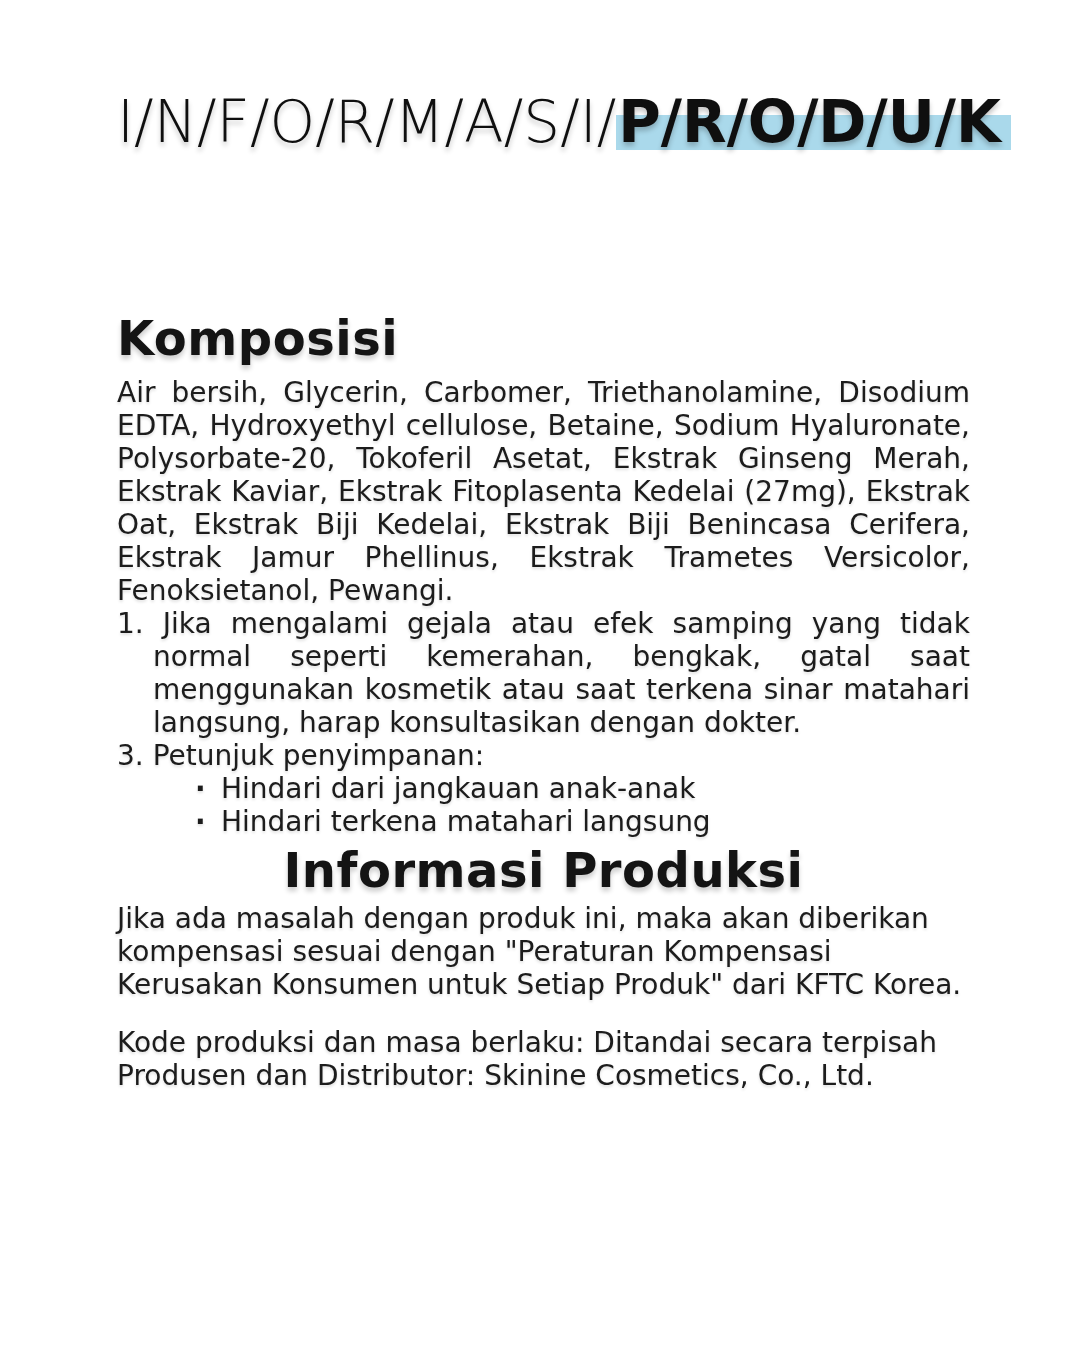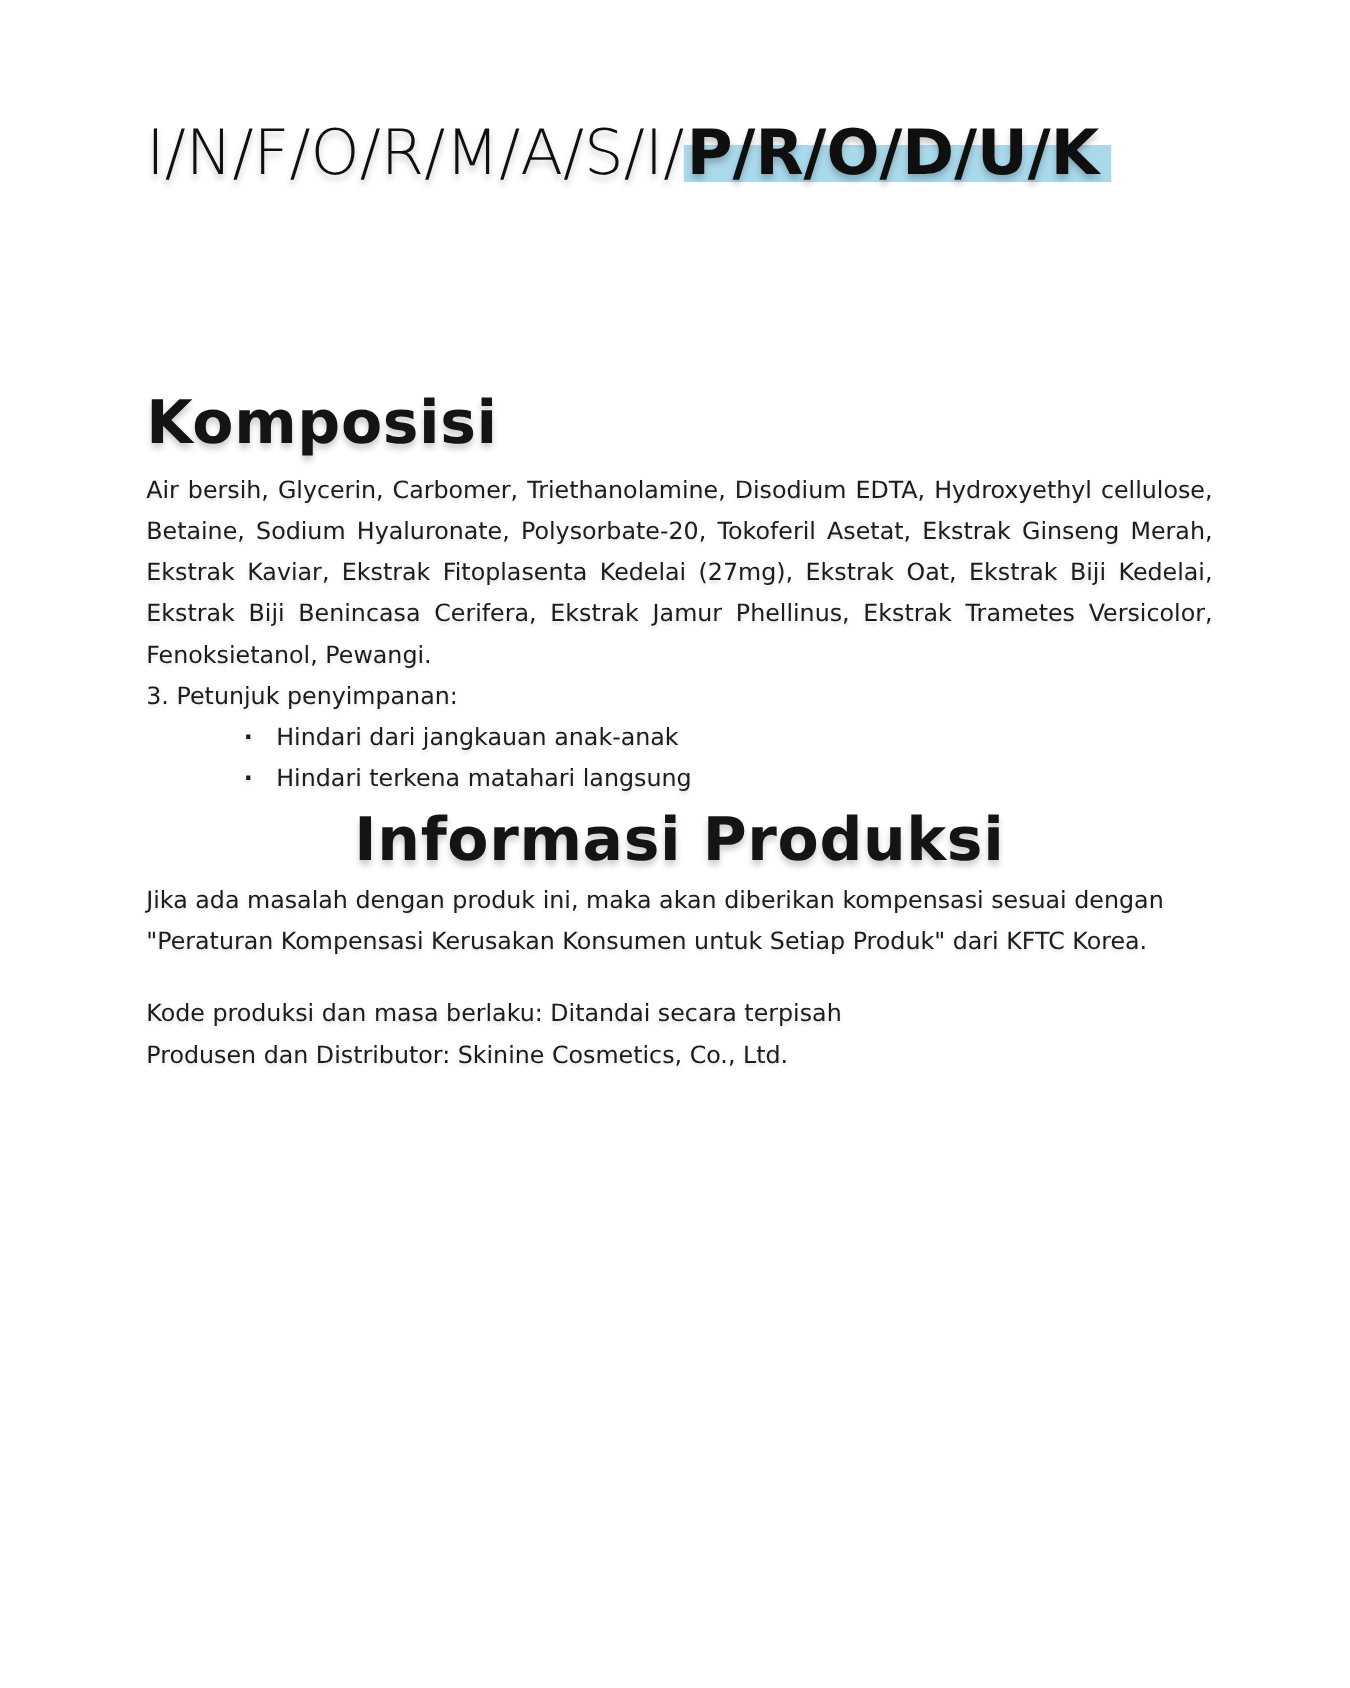--- a/index.html
+++ b/index.html
@@ -13,21 +13,21 @@
   }
   .page {
     box-sizing: border-box;
     width: 1080px;
     height: 1350px;
     padding: 88px 110px 0 117px;
   }
 
   
   .title {
-    font-size: 50px;
+    font-size: 58px;
     line-height: 68px;
     white-space: nowrap;
     font-weight: 300;
     color: #0f0f0f;
     letter-spacing: 0px;
     text-shadow: 0 4px 5px rgba(0,0,0,0.22);
   }
   .title .bold {
     font-weight: 800;
     background: linear-gradient(to bottom,
@@ -47,21 +47,21 @@
     color: #141414;
     letter-spacing: 0.5px;
     text-shadow: 0 4px 5px rgba(0,0,0,0.20);
   }
   .sec-komposisi h2 { margin-top: 150px; }
   .sec-perhatian h2 { margin-top: 1px; }
   .sec-informasi h2 { margin-top: 0; text-align: center; }
 
   
   .body-text {
-    font-size: 19px;
+    font-size: 28px;
     line-height: 33px;
     color: #1c1c1c;
     text-shadow: 0 2px 3px rgba(0,0,0,0.13);
   }
   .justify { text-align: justify; }
   .sec-komposisi p { margin: 6px 0 0 0; }
 
   
   .warn-list { margin: 0; padding: 0; list-style: none; }
   .warn-item {
@@ -91,20 +91,24 @@
     <span>I/N/F/O/R/M/A/S/I/</span><span class="bold">P/R/O/D/U/K</span>
   </div>
 
   <div class="sec-komposisi">
     <h2>Komposisi</h2>
     <p class="body-text justify">Air bersih, Glycerin, Carbomer, Triethanolamine, Disodium EDTA, Hydroxyethyl cellulose, Betaine, Sodium Hyaluronate, Polysorbate-20, Tokoferil Asetat, Ekstrak Ginseng Merah, Ekstrak Kaviar, Ekstrak Fitoplasenta Kedelai (27mg), Ekstrak Oat, Ekstrak Biji Kedelai, Ekstrak Biji Benincasa Cerifera, Ekstrak Jamur Phellinus, Ekstrak Trametes Versicolor, Fenoksietanol, Pewangi.</p>
   </div>
 
   <div class="sec-perhatian">
     <ol class="warn-list body-text">
+      <li class="warn-item justify">
+        <span>1.</span>
+        <span>Jika mengalami gejala atau efek samping yang tidak normal seperti kemerahan, bengkak, gatal saat menggunakan kosmetik atau saat terkena sinar matahari langsung, harap konsultasikan dengan dokter.</span>
+      </li>
       <li class="warn-item">
         <span>3.</span>
         <span>Petunjuk penyimpanan:</span>
         <ul class="sub-list">
           <li class="sub-item">
             <span class="dot">·</span>
             <span>Hindari dari jangkauan anak-anak</span>
           </li>
           <li class="sub-item">
             <span class="dot">·</span>

